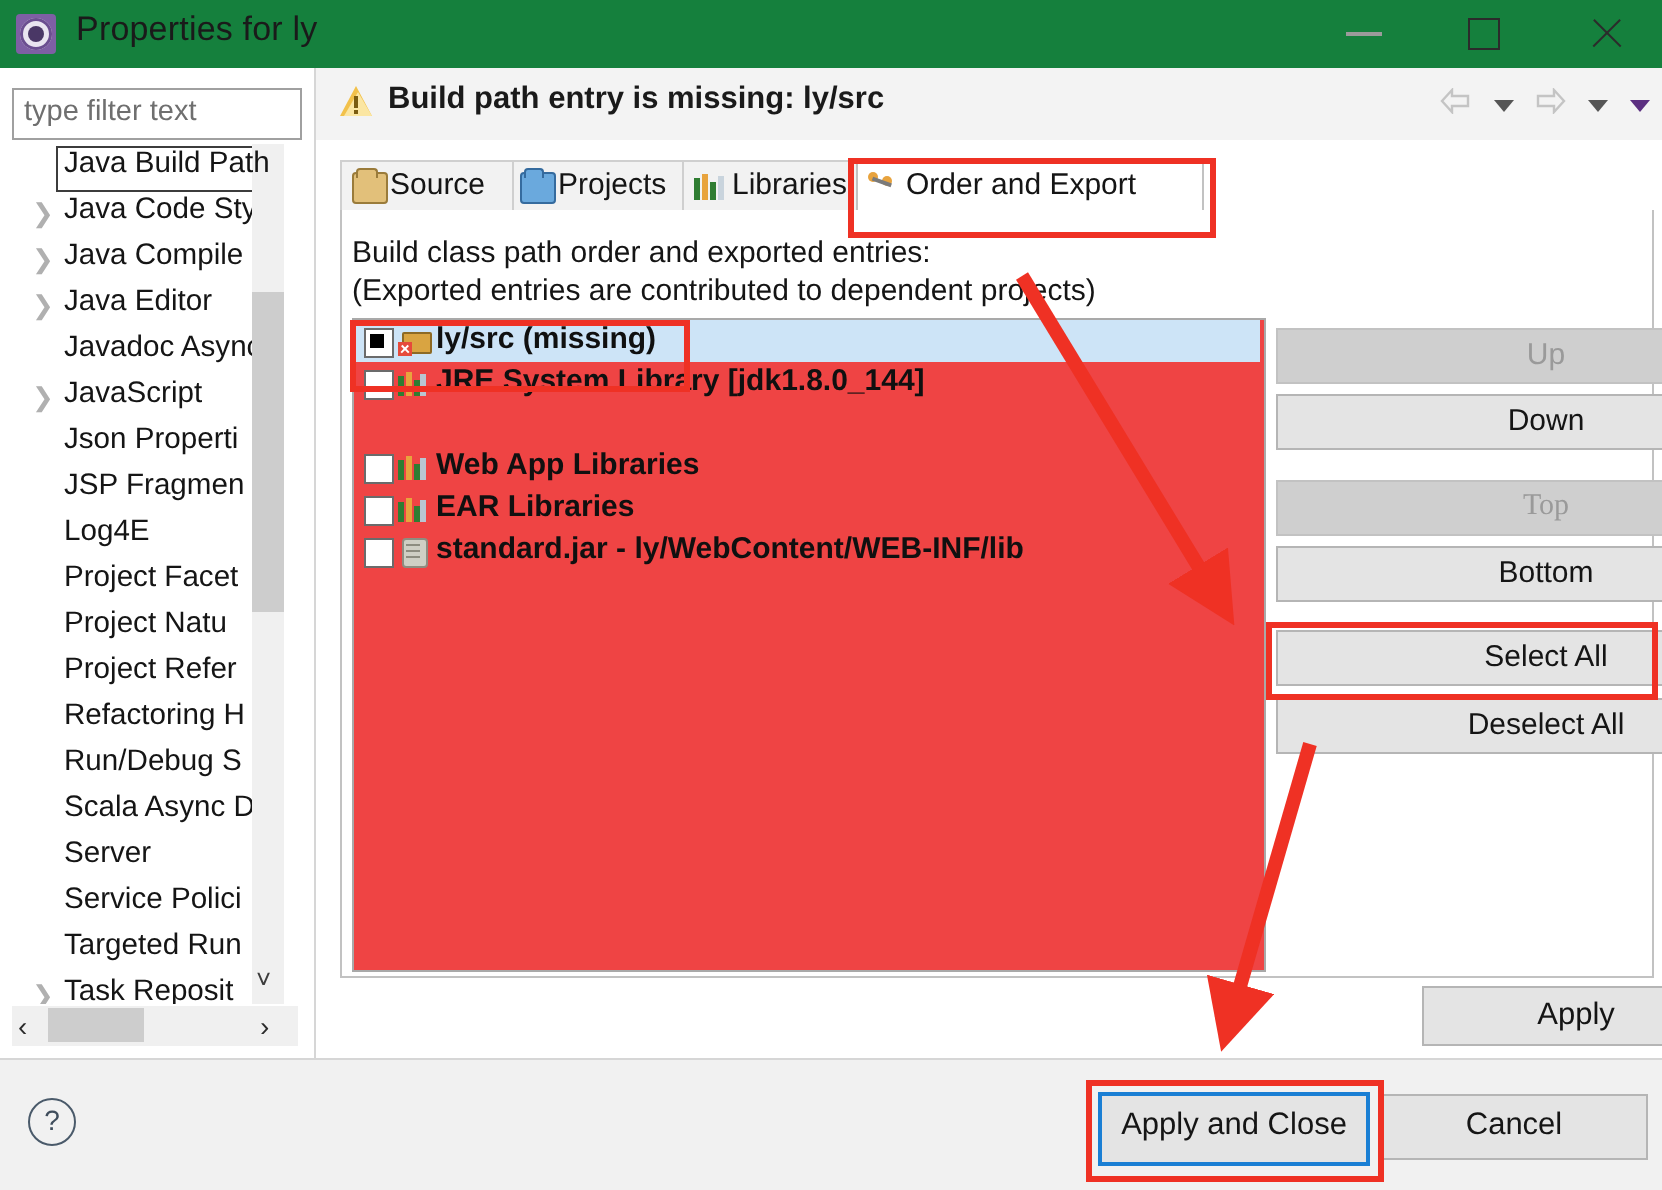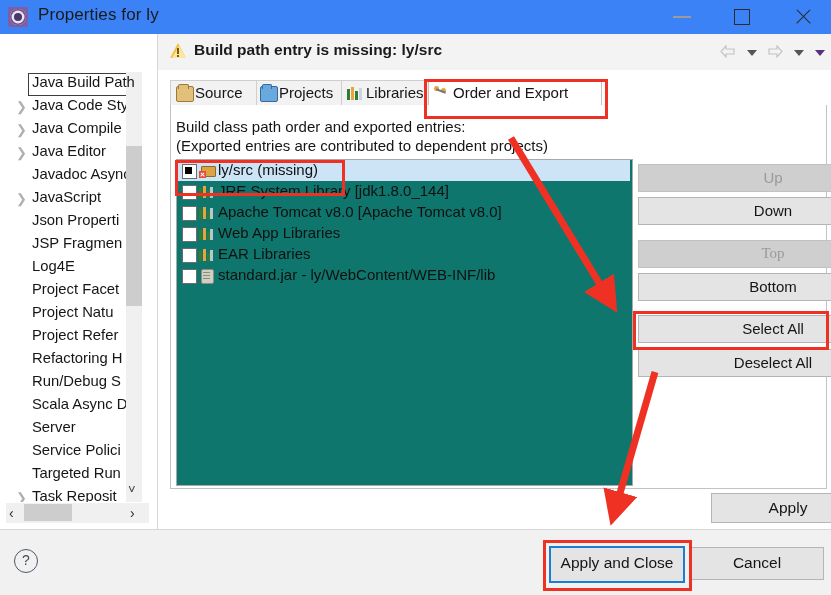--- a/index.html
+++ b/index.html
@@ -9,21 +9,21 @@
     font-family:"Liberation Sans", sans-serif;
     font-size:14.5px;
     color:#111111;
     overflow:hidden;
     position:relative;
     -webkit-font-smoothing:antialiased;
   }
   .win{position:absolute;inset:0;background:#ffffff;}
 
   
-  .titlebar{position:absolute;left:0;top:0;width:831px;height:34px;background:#3b82f6;}
+  .titlebar{position:absolute;left:0;top:0;width:831px;height:34px;background:#15803d;}
   .title-icon{position:absolute;left:8px;top:7px;width:20px;height:20px;background:#7e5fa4;border-radius:2px;}
   .title-icon .cog{position:absolute;left:2px;top:2px;width:16px;height:16px;border-radius:50%;
       background:#e9e4f0;box-shadow:inset 0 0 0 1.5px #6b4e90;}
   .title-icon .cog:after{content:"";position:absolute;left:4px;top:4px;width:8px;height:8px;border-radius:50%;background:#4a3766;}
   .title-text{position:absolute;left:38px;top:5px;font-size:17px;color:#1a1a1a;letter-spacing:.1px;}
   .wbtn{position:absolute;top:0;width:46px;height:31px;cursor:default;}
   .wbtn-min{left:660px;}
   .wbtn-max{left:720px;}
   .wbtn-close{left:780px;}
   .glyph-min{position:absolute;left:13px;top:16px;width:18px;height:1.5px;background:#9b9b9b;}
@@ -85,21 +85,21 @@
   .ico-order b{position:absolute;width:5px;height:5px;border-radius:50%;background:#e8a33d;display:block;}
   .ico-order b:nth-child(1){left:0;top:0;}
   .ico-order b:nth-child(2){left:7px;top:2px;}
   .ico-order s{position:absolute;left:2px;top:4px;width:10px;height:1.6px;background:#7a7a7a;transform:rotate(20deg);display:block;text-decoration:none;}
 
   .tabpage{position:absolute;left:170px;top:105px;width:655px;height:383px;background:#ffffff;border:1px solid #c2c2c2;border-top:none;}
 
   .lbl1{position:absolute;left:176px;top:118px;font-size:15px;color:#151515;}
   .lbl2{position:absolute;left:176px;top:137px;font-size:15px;color:#151515;}
 
-  .listbox{position:absolute;left:176px;top:159px;width:455px;height:325px;background:#0f766e;border:1px solid #a9a9a9;overflow:hidden;}
+  .listbox{position:absolute;left:176px;top:159px;width:455px;height:325px;background:#ef4444;border:1px solid #a9a9a9;overflow:hidden;font-weight:bold;}
   .row{position:absolute;left:0;width:453px;height:21px;}
   .row.selected{background:#cde4f7;}
   .row.selected .rowsel{position:absolute;left:0;top:0;width:350px;height:21px;background:#cde4f7;}
   .cb{position:absolute;left:5px;top:4px;width:13px;height:13px;border:1px solid #6b6b6b;background:#ffffff;}
   .cb.filled:after{content:"";position:absolute;left:2px;top:2px;width:7px;height:7px;background:#000000;}
   .ricon{position:absolute;left:22px;top:3px;width:16px;height:15px;}
   .rlabel{position:absolute;left:41px;top:1px;font-size:15px;color:#101010;white-space:nowrap;}
   .ic-pkg{position:relative;}
   .ic-pkg u{position:absolute;left:2px;top:3px;width:13px;height:9px;background:#d9a441;border:1px solid #8d6a25;border-radius:1px;display:block;text-decoration:none;}
   .ic-pkg v{position:absolute;left:0;top:8px;width:7px;height:7px;background:#e64a3b;display:block;}
@@ -153,20 +153,23 @@
         <div class="glyph-min"></div>
       </div>
     <div class="wbtn wbtn-max">
         <div class="glyph-max"></div>
       </div>
     <div class="wbtn wbtn-close">
         <div class="glyph-x"></div>
       </div>
   </div>
 
+  <div class="filter-box">
+    <span>type filter text</span>
+  </div>
 
   <div class="tree">
     <div class="tnode" style="top:0px;">
       <div class="selbox" style="top:1px;"></div>
       <div class="tlabel" style="z-index:2;">Java Build Path</div>
     </div>
     <div class="tnode" style="top:23px;">
       <div class="arrow">❯</div>
       <div class="tlabel">Java Code Sty</div>
     </div>
@@ -307,30 +310,20 @@
     <div class="row" style="top:21px;">
       <div class="cb"></div>
       <div class="ricon ic-lib">
           <i></i>
           <i></i>
           <i></i>
           <i></i>
         </div>
       <div class="rlabel">JRE System Library [jdk1.8.0_144]</div>
     </div>
-    <div class="row" style="top:42px;">
-      <div class="cb"></div>
-      <div class="ricon ic-lib">
-          <i></i>
-          <i></i>
-          <i></i>
-          <i></i>
-        </div>
-      <div class="rlabel">Apache Tomcat v8.0 [Apache Tomcat v8.0]</div>
-    </div>
     <div class="row" style="top:63px;">
       <div class="cb"></div>
       <div class="ricon ic-lib">
           <i></i>
           <i></i>
           <i></i>
           <i></i>
         </div>
       <div class="rlabel">Web App Libraries</div>
     </div>

